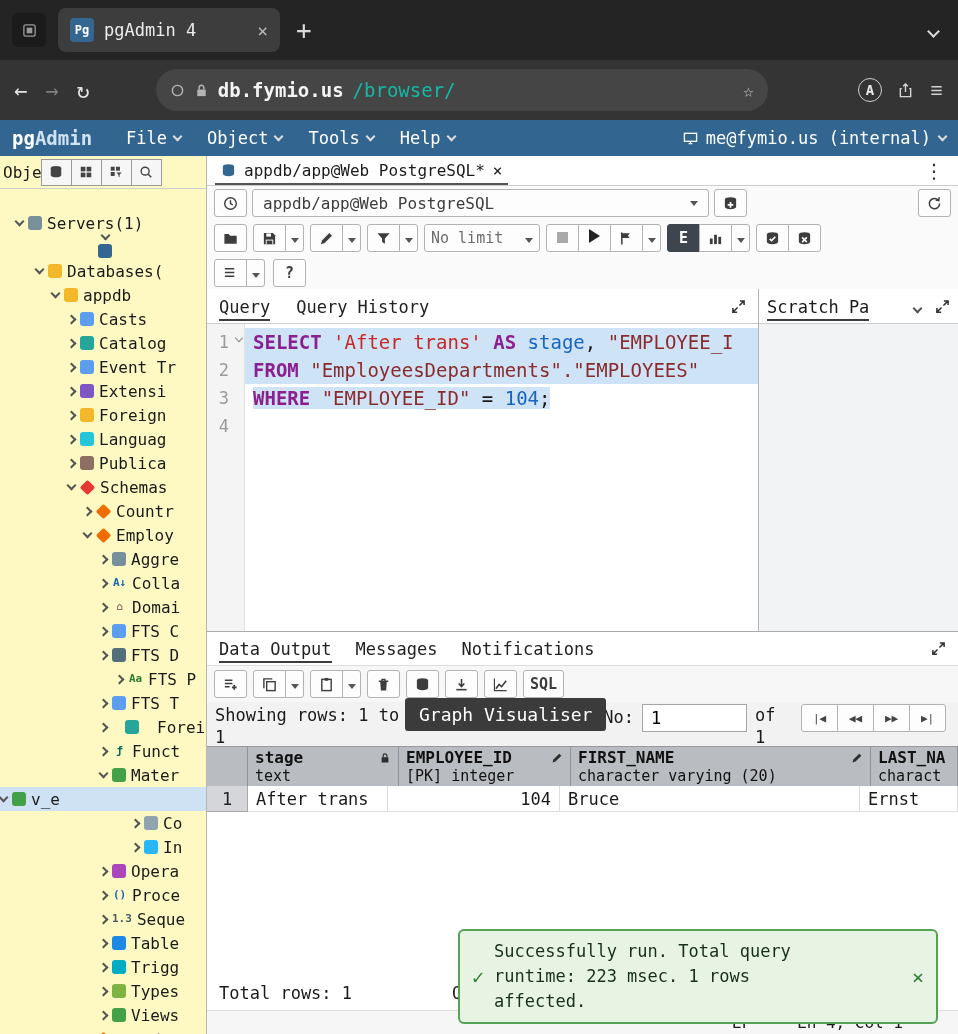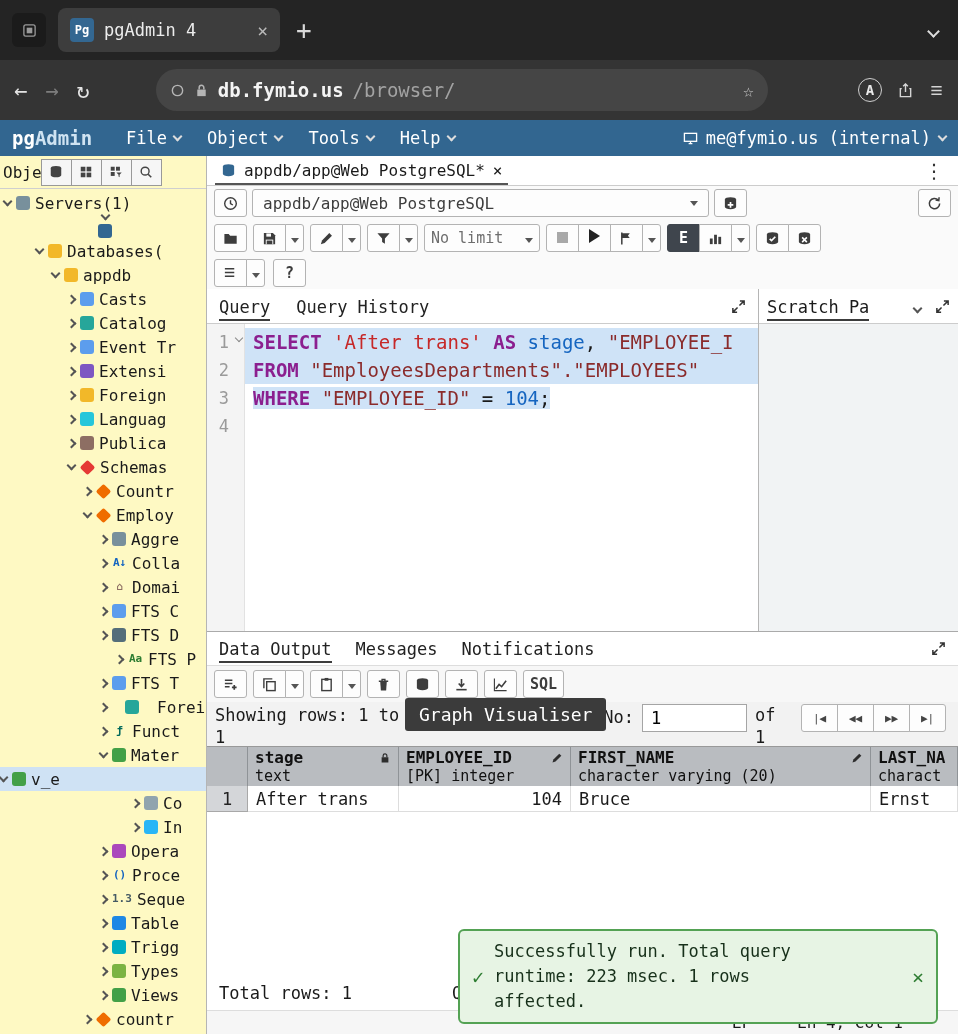--- a/index.html
+++ b/index.html
@@ -20,21 +20,21 @@
   .newtab-btn { color:#d9d9d9; font-size:26px; margin-left:16px; }
   .tabbar-right { margin-left:auto; padding-right:8px; }
 
   .btoolbar { height:60px; background:#343434; display:flex; align-items:center; padding:0 14px; }
   .nav-btn { color:#e4e4e4; font-size:22px; margin-right:18px; }
   .nav-btn.disabled { color:#7d7d7d; }
   .urlbar { flex:1; max-width:612px; height:42px; background:#454545; border-radius:21px; margin-left:48px;
             display:flex; align-items:center; padding:0 14px; gap:9px; }
   .urlbar .uicon { color:#b5b5b5; display:flex; align-items:center; }
   .url-domain { color:#f4f4f4; font-size:19px; font-weight:bold; }
-  .url-path { color:#a3a3a3; font-size:19px; }
+  .url-path { color:#14b8a6; font-size:19px; }
   .url-star { margin-left:auto; color:#c9c9c9; font-size:18px; }
   .right-icons { margin-left:auto; display:flex; align-items:center; gap:16px; color:#d5d5d5; }
   .a-badge { width:24px; height:24px; border:1.5px solid #cfcfcf; border-radius:50%; color:#e9e9e9;
              font-size:14px; font-weight:bold; display:flex; align-items:center; justify-content:center; }
 
   
   .menubar { height:36px; background:#326690; display:flex; align-items:center; color:#fff;
              padding:0 12px; font-size:17px; }
   .logo { font-weight:bold; font-size:19px; letter-spacing:0; }
   .logo .lg2 { color:#cfe3f2; }
@@ -298,21 +298,21 @@
         <span class="sb-btn">
             <span>
               <svg viewBox="0 0 16 16" width="15" height="15">
                 <circle cx="7" cy="7" r="4.5" fill="none" stroke="currentColor" stroke-width="1.6"></circle>
                 <path d="M10.5 10.5L14 14" stroke="currentColor" stroke-width="1.8"></path>
               </svg>
             </span>
           </span>
       </div>
       <div class="tree">
-          <div class="tree-row" style="padding-left: 4px;">
+          <div class="tree-row" style="padding-left: 16px; margin-top: 20px;">
             <span class="chev d"></span>
             <span class="ticon sq" style="background:#78909c"></span>
             <span class="tlabel">Servers(1)</span>
           </div>
           <div class="tree-row" style="padding-left: 4px; flex-direction: column;">
             <span class="chev d"></span>
             <span class="ticon sq" style="background:#336791"></span>
             <span class="tlabel">Web Postgre</span>
           </div>
           <div class="tree-row" style="padding-left: 36px;">
@@ -853,21 +853,21 @@
             <div class="gh-cell" style="flex: 1 1 0%;">
               <div class="gh-name">
                 <span>LAST_NA</span>
               </div>
               <div class="gh-type">charact</div>
             </div>
           </div>
         <div>
             <div class="grid-row">
               <div class="gr-num">1</div>
-              <div class="gr-cell" style="width:151px;justify-content:flex-start">After trans</div>
+              <div class="gr-cell" style="width:140px;justify-content:flex-start">After trans</div>
               <div class="gr-cell" style="width:172px;justify-content:flex-end">104</div>
               <div class="gr-cell" style="width:300px;justify-content:flex-start">Bruce</div>
               <div class="gr-cell" style="flex:1;justify-content:flex-start">Ernst</div>
             </div>
           </div>
         <div class="out-filler"></div>
         <div class="footer-row">
           <span>Total rows: 1</span>
           <span class="footer-query">Query</span>
         </div>

